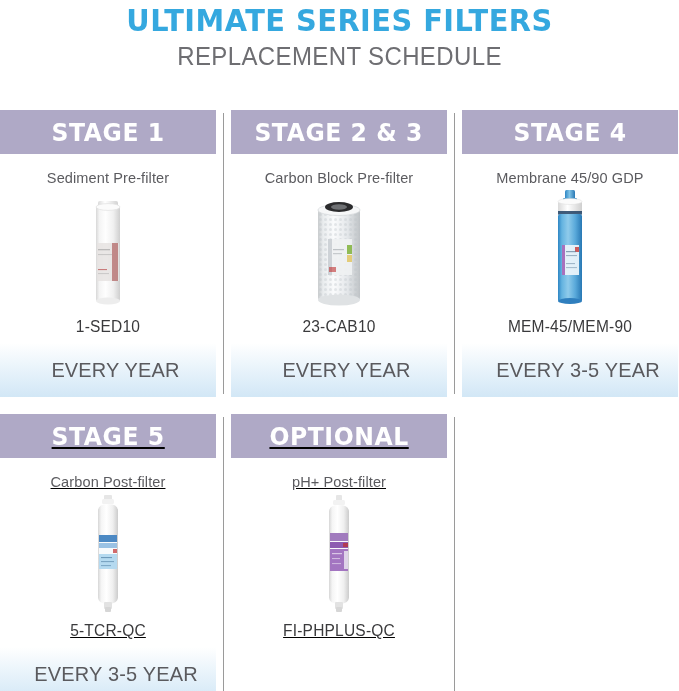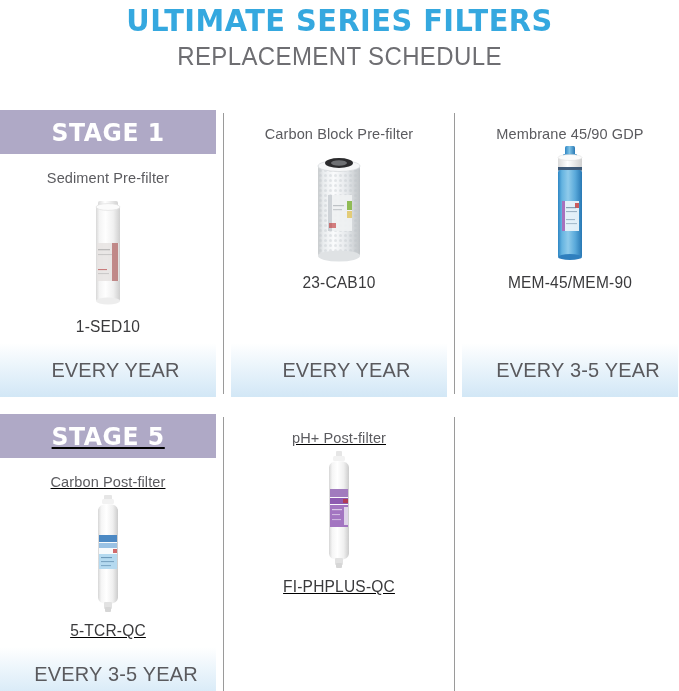--- a/index.html
+++ b/index.html
@@ -199,20 +199,23 @@
         </div>
         <div class="model-no">1-SED10</div>
         <div class="freq-band">
           <span class="freq-label">EVERY YEAR</span>
         </div>
       </div>
 
       <div class="col-gap"></div>
 
       <div class="col divider-left">
+        <div class="stage-bar">
+          <span class="stage-bar-label">STAGE 2 &amp; 3</span>
+        </div>
         <div class="stage-subtitle">Carbon Block Pre-filter</div>
         <div class="product-zone">
           <svg class="product-svg" width="62" height="112" viewBox="0 0 62 112">
             <defs>
               <linearGradient id="cbBody" x1="0" y1="0" x2="1" y2="0">
                 <stop offset="0%" stop-color="#C9CCCE"></stop>
                 <stop offset="12%" stop-color="#E9ECEE"></stop>
                 <stop offset="38%" stop-color="#FAFBFC"></stop>
                 <stop offset="70%" stop-color="#E4E7EA"></stop>
                 <stop offset="100%" stop-color="#BFC3C6"></stop>
@@ -238,20 +241,23 @@
         </div>
         <div class="model-no">23-CAB10</div>
         <div class="freq-band">
           <span class="freq-label">EVERY YEAR</span>
         </div>
       </div>
 
       <div class="col-gap"></div>
 
       <div class="col divider-left">
+        <div class="stage-bar">
+          <span class="stage-bar-label">STAGE 4</span>
+        </div>
         <div class="stage-subtitle">Membrane 45/90 GDP</div>
         <div class="product-zone">
           <svg class="product-svg" width="40" height="120" viewBox="0 0 40 120">
             <defs>
               <linearGradient id="memBody" x1="0" y1="0" x2="1" y2="0">
                 <stop offset="0%" stop-color="#2E86C4"></stop>
                 <stop offset="16%" stop-color="#63B3E0"></stop>
                 <stop offset="42%" stop-color="#8FCBEB"></stop>
                 <stop offset="72%" stop-color="#59A9DA"></stop>
                 <stop offset="100%" stop-color="#2878B4"></stop>
@@ -327,20 +333,23 @@
         </div>
         <div class="model-no">5-TCR-QC</div>
         <div class="freq-band">
           <span class="freq-label">EVERY 3-5 YEAR</span>
         </div>
       </div>
 
       <div class="col-gap"></div>
 
       <div class="col divider-left">
+        <div class="stage-bar">
+          <span class="stage-bar-label">OPTIONAL</span>
+        </div>
         <div class="stage-subtitle">pH+ Post-filter</div>
         <div class="product-zone">
           <svg class="product-svg" width="38" height="118" viewBox="0 0 38 118">
             <defs>
               <linearGradient id="phBody" x1="0" y1="0" x2="1" y2="0">
                 <stop offset="0%" stop-color="#D6D6D6"></stop>
                 <stop offset="16%" stop-color="#F5F5F5"></stop>
                 <stop offset="42%" stop-color="#FFFFFF"></stop>
                 <stop offset="74%" stop-color="#EFEFEF"></stop>
                 <stop offset="100%" stop-color="#CCCCCC"></stop>

